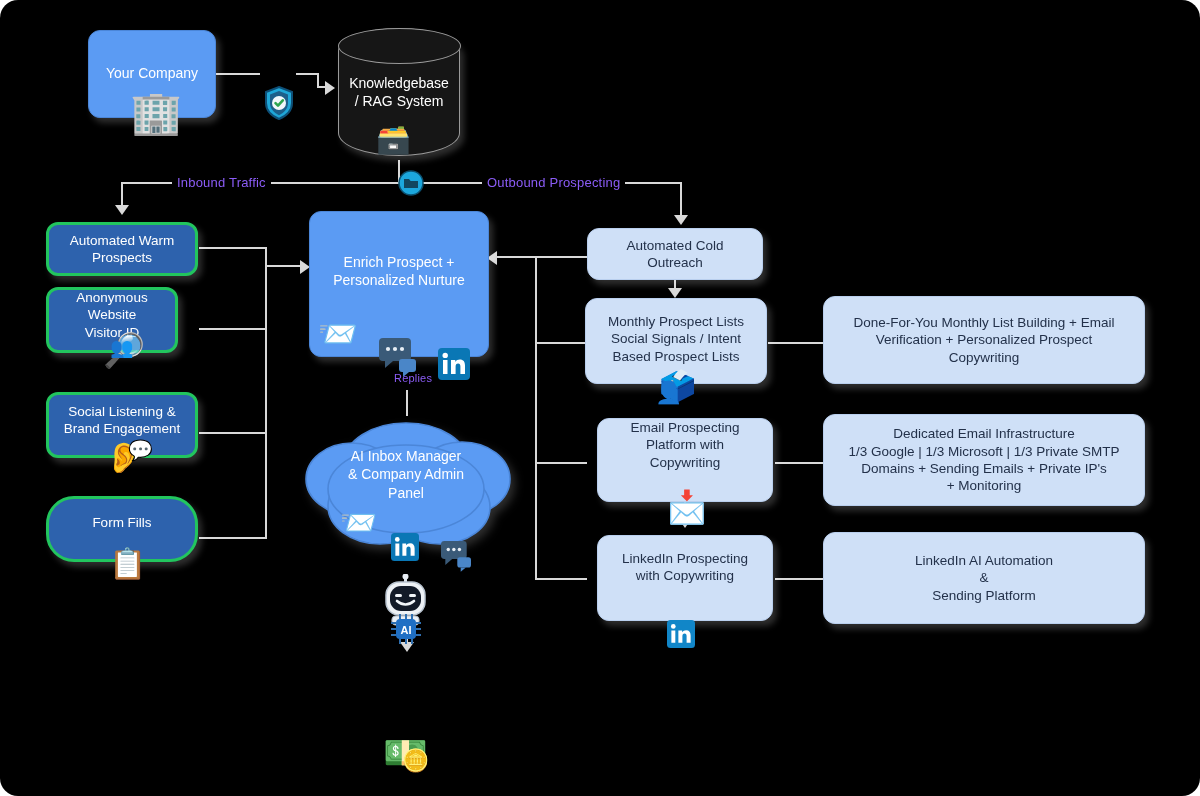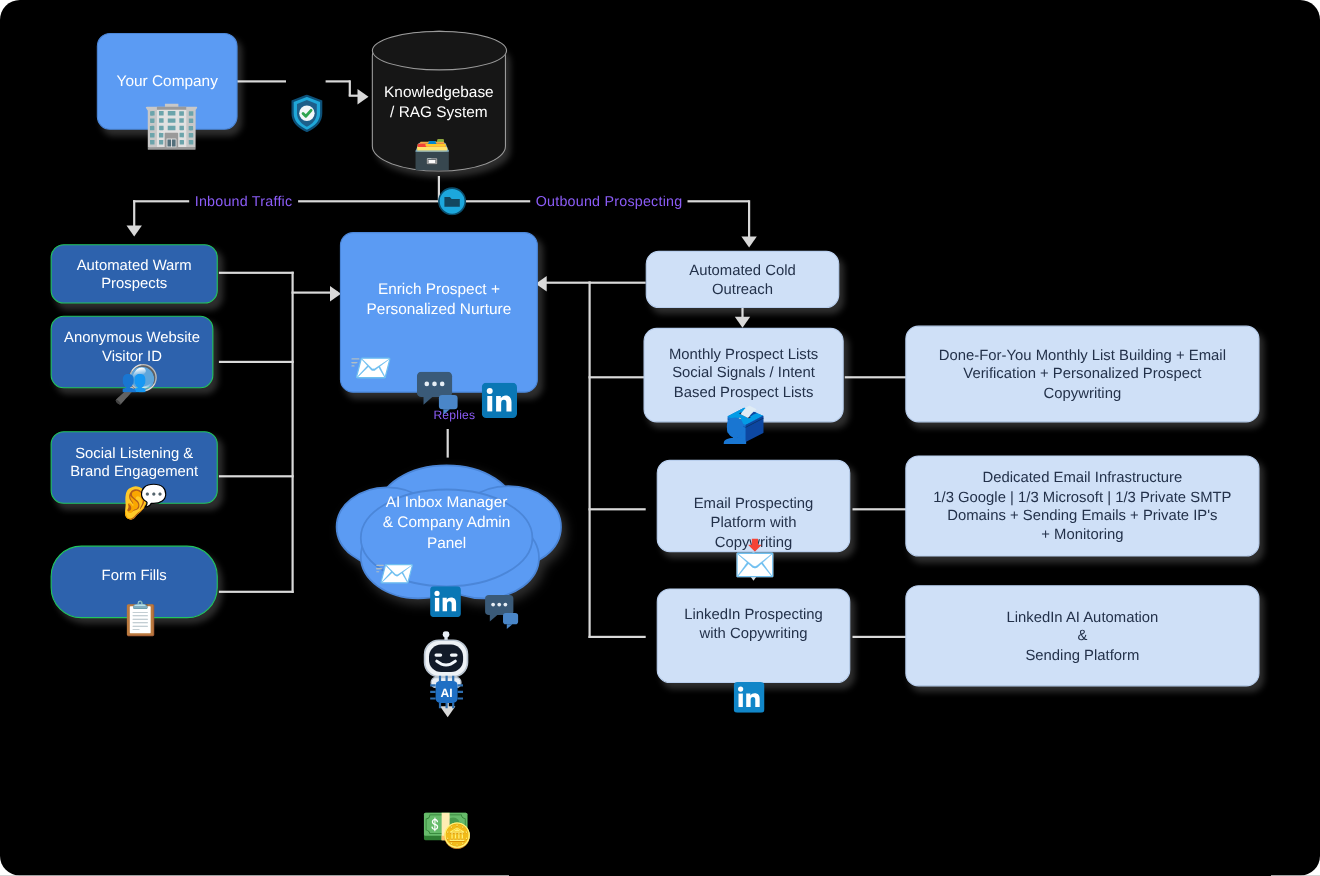--- a/index.html
+++ b/index.html
@@ -26,21 +26,21 @@
   }
   .node .label{
     display:block;
     line-height:1.28;
     padding:0 8px;
     pointer-events:none;
   }
 
   
   .n-blue{background:#5b9bf3;color:#ffffff;border:1px solid #4b86d8;}
-  .n-darkblue{background:#2d62ad;color:#ffffff;border:1px solid #22c55e;}
+  .n-darkblue{background:#2d62ad;color:#ffffff;border:3px solid #22c55e;}
   .n-pale{background:#cfe0f7;color:#23314a;border:1px solid #b9cfee;}
   .n-green{background:#a8e8bf;color:#1d3a28;border:1px solid #93d9ac;}
 
   
   .cylinder{
     position:absolute;
     box-sizing:border-box;
     background:#161616;
     border:1.5px solid #9a9a9a;
     border-radius:50% / 18%;
@@ -180,21 +180,21 @@
     </svg>
   </span>
 
   <div class="node n-darkblue" style="left:46px;top:222px;width:152px;height:54px;font-size:13.5px;">
     <span class="label">
       <span>Automated Warm</span><br>
       <span>Prospects</span>
     </span>
   </div>
 
-  <div class="node n-darkblue" style="left:46px;top:287px;width:148px;height:66px;font-size:13.5px;padding-bottom:10px;">
+  <div class="node n-darkblue" style="left:46px;top:287px;width:132px;height:66px;font-size:13.5px;padding-bottom:10px;">
     <span class="label">
       <span>Anonymous Website</span><br>
       <span>Visitor ID</span>
     </span>
   </div>
   <span class="emoji" style="left:103px;top:333px;font-size:34px;">🔎</span>
   <span class="emoji" style="left:110px;top:338px;font-size:19px;">👥</span>
 
   <div class="node n-darkblue" style="left:46px;top:392px;width:152px;height:66px;font-size:13.5px;padding-bottom:10px;">
     <span class="label">
@@ -320,21 +320,21 @@
   <div class="node n-pale" style="left:585px;top:298px;width:182px;height:86px;font-size:13.5px;justify-content:flex-start;padding-top:14px;">
     <span class="label">
       <span>Monthly Prospect Lists</span><br>
       <span>Social Signals / Intent</span><br>
       <span>Based Prospect Lists</span>
     </span>
   </div>
   <span class="emoji" style="left:659px;top:371px;font-size:30px;">🗳️</span>
   <span class="emoji" style="left:655px;top:382px;font-size:22px;">👤</span>
 
-  <div class="node n-pale" style="left:597px;top:418px;width:176px;height:84px;font-size:13.5px;justify-content:flex-end;padding-top:12px;">
+  <div class="node n-pale" style="left:597px;top:418px;width:176px;height:84px;font-size:13.5px;justify-content:flex-start;">
     <span class="label">
       <span>Email Prospecting</span><br>
       <span>Platform with</span><br>
       <span>Copywriting</span>
     </span>
   </div>
   <span class="emoji" style="left:667px;top:491px;font-size:32px;">📩</span>
 
   <div class="node n-pale" style="left:597px;top:535px;width:176px;height:86px;font-size:13.5px;justify-content:flex-start;padding-top:14px;">
     <span class="label">

